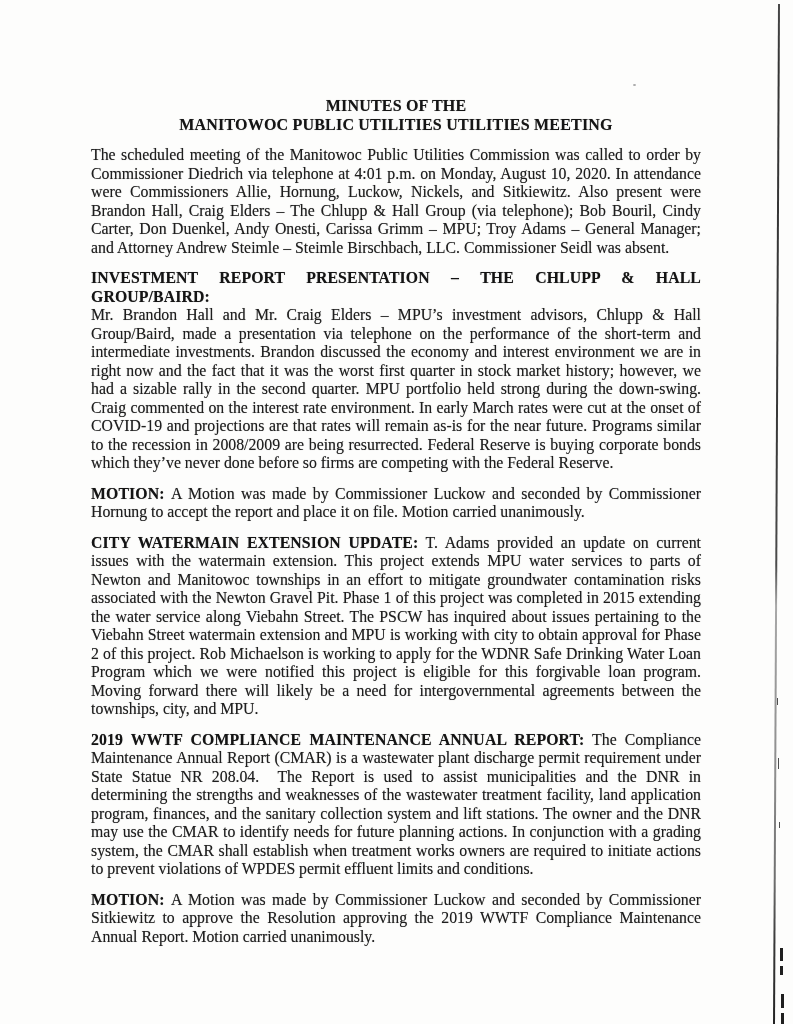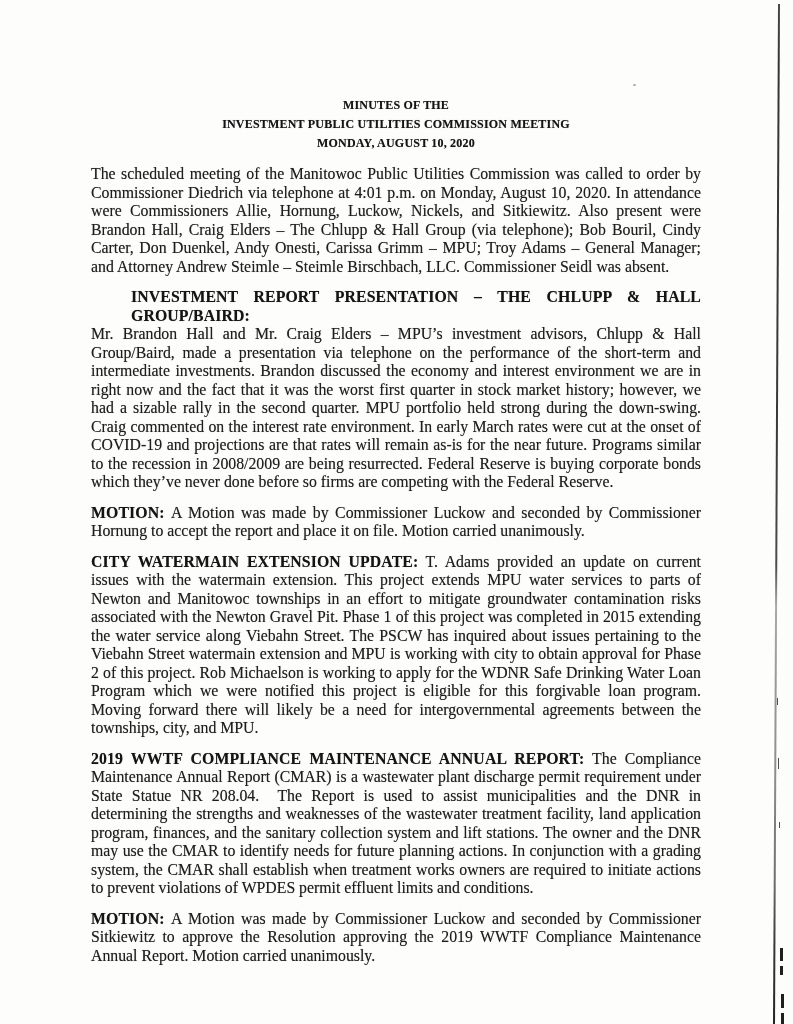--- a/index.html
+++ b/index.html
@@ -16,32 +16,32 @@
     left:91px; top:96px;
     width:610px;
     color:#1e1e1e;
     font-size:15.8px;
     line-height:18.5px;
     text-shadow:0 0 0.7px rgba(45,45,45,0.55);
   }
   .title-block {
     text-align:center;
     font-weight:bold;
-    font-size:12px;
+    font-size:16px;
     line-height:19px;
     letter-spacing:0.2px;
     color:#151515;
     margin:0 0 0 0;
   }
   .doc p {
     margin:12px 0 0 0;
     text-align:justify;
   }
   .hd { font-weight:bold; color:#141414; letter-spacing:0.1px; }
-  .hd.full-line { display:block; text-align-last:justify;margin-left:40px; }
+  .hd.full-line { display:block; text-align-last:justify; }
   
   .scan-line {
     position:absolute;
     left:778px; top:4px;
     width:2px; height:1020px;
     transform:rotate(0.28deg);
     transform-origin:top center;
     background:linear-gradient(180deg,
       #4a4a4a 0%, #343434 6%, #3a3a3a 44%, #4c4c4c 55%,
       #a9a9a9 59%, #9a9a9a 66%, #8d8d8d 76%, #6e6e6e 86%,
@@ -59,22 +59,21 @@
 </style>
 </head>
 <body>
 
 <div class="page">
 
   <div class="doc">
 
     <div class="title-block">
       <div>MINUTES OF THE</div>
-      <div>INVESTMENT PUBLIC UTILITIES COMMISSION MEETING</div>
-      <div>MONDAY, AUGUST 10, 2020</div>
+      <div>MANITOWOC PUBLIC UTILITIES UTILITIES MEETING</div>
     </div>
 
     <p><span>The scheduled meeting of the Manitowoc Public Utilities Commission was called to order by Commissioner Diedrich via telephone at 4:01 p.m. on Monday, August 10, 2020. In attendance were Commissioners Allie, Hornung, Luckow, Nickels, and Sitkiewitz. Also present were Brandon Hall, Craig Elders – The Chlupp &amp; Hall Group (via telephone); Bob Bouril, Cindy Carter, Don Duenkel, Andy Onesti, Carissa Grimm – MPU; Troy Adams – General Manager; and Attorney Andrew Steimle – Steimle Birschbach, LLC. Commissioner Seidl was absent.</span></p>
 
     <p><b class="hd full-line">INVESTMENT REPORT PRESENTATION – THE CHLUPP &amp; HALL GROUP/BAIRD:</b><span>Mr. Brandon Hall and Mr. Craig Elders – MPU’s investment advisors, Chlupp &amp; Hall Group/Baird, made a presentation via telephone on the performance of the short-term and intermediate investments. Brandon discussed the economy and interest environment we are in right now and the fact that it was the worst first quarter in stock market history; however, we had a sizable rally in the second quarter. MPU portfolio held strong during the down-swing. Craig commented on the interest rate environment. In early March rates were cut at the onset of COVID-19 and projections are that rates will remain as-is for the near future. Programs similar to the recession in 2008/2009 are being resurrected. Federal Reserve is buying corporate bonds which they’ve never done before so firms are competing with the Federal Reserve.</span></p>
 
     <p><b class="hd">MOTION:</b><span>&nbsp;A Motion was made by Commissioner Luckow and seconded by Commissioner Hornung to accept the report and place it on file. Motion carried unanimously.</span></p>
 
 
     <p><b class="hd">CITY WATERMAIN EXTENSION UPDATE:</b> <span>T. Adams provided an update on current issues with the watermain extension. This project extends MPU water services to parts of Newton and Manitowoc townships in an effort to mitigate groundwater contamination risks associated with the Newton Gravel Pit. Phase 1 of this project was completed in 2015 extending the water service along Viebahn Street. The PSCW has inquired about issues pertaining to the Viebahn Street watermain extension and MPU is working with city to obtain approval for Phase 2 of this project. Rob Michaelson is working to apply for the WDNR Safe Drinking Water Loan Program which we were notified this project is eligible for this forgivable loan program. Moving forward there will likely be a need for intergovernmental agreements between the townships, city, and MPU.</span></p>

